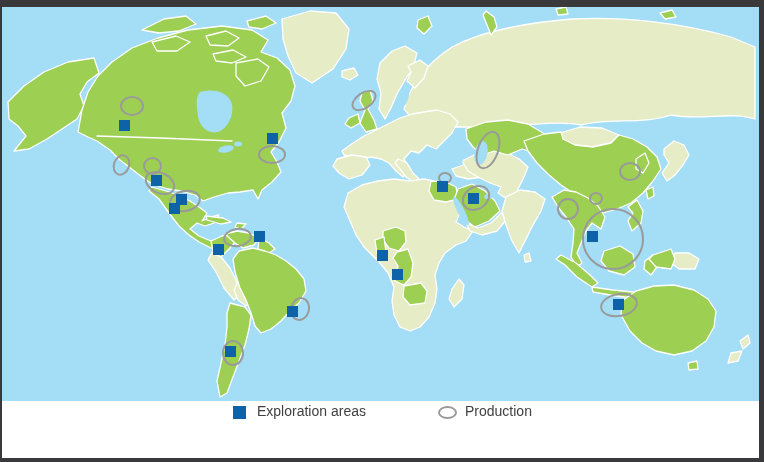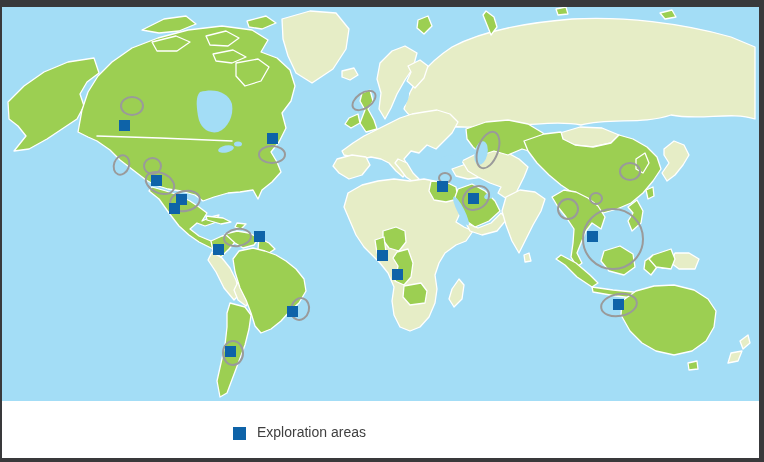--- a/index.html
+++ b/index.html
@@ -15,21 +15,21 @@
   .map-wrap{position:absolute;left:2px;top:7px;width:757px;height:394px;}
   .map-wrap svg{display:block;}
   .land-active{fill:var(--green,#9ccf52);stroke:#fff;stroke-width:1.3;stroke-linejoin:round;}
   .land-other{fill:var(--beige,#e6edc6);stroke:#fff;stroke-width:1.3;stroke-linejoin:round;}
   .water{fill:var(--ocean,#a3ddf6);stroke:none;}
   .borderline{fill:none;stroke:#fff;stroke-width:1.5;stroke-linecap:round;}
   #marker-layer{position:absolute;left:0;top:0;width:764px;height:462px;}
   .sq{position:absolute;width:11px;height:11px;background:var(--exp,#0e63a8);z-index:3;}
   .el{position:absolute;border:2.5px solid var(--prod,#9a9a9a);border-radius:50%;
       box-sizing:border-box;background:transparent;z-index:2;}
-  .legend-item{position:absolute;top:424px;height:16px;display:flex;align-items:flex-end;
+  .legend-item{position:absolute;top:403px;height:16px;display:flex;align-items:flex-end;
       color:var(--text,#3f3f3f);font-size:14px;line-height:16px;}
   .legend-item-exploration{left:233px;}
   .legend-item-production{left:438px;}
   .legend-swatch-sq{width:13px;height:13px;background:var(--exp,#0e63a8);margin-right:11px;flex:0 0 auto;}
   .legend-swatch-el{width:19px;height:13px;border:2.5px solid var(--prod,#9a9a9a);
       border-radius:50%;box-sizing:border-box;margin-right:8px;flex:0 0 auto;}
 </style>
 </head>
 <body>
 
@@ -162,14 +162,18 @@
       <div class="sq" style="left: 376.5px; top: 249.5px;"></div>
       <div class="sq" style="left: 391.5px; top: 268.5px;"></div>
       <div class="sq" style="left: 586.5px; top: 230.5px;"></div>
       <div class="sq" style="left: 612.5px; top: 298.5px;"></div>
     </div>
 
   <div class="legend-item legend-item-exploration">
     <span class="legend-swatch-sq"></span>
     <span>Exploration areas</span>
   </div>
+  <div class="legend-item legend-item-production">
+    <span class="legend-swatch-el"></span>
+    <span>Production</span>
+  </div>
 
 </div>
 
 </body></html>

